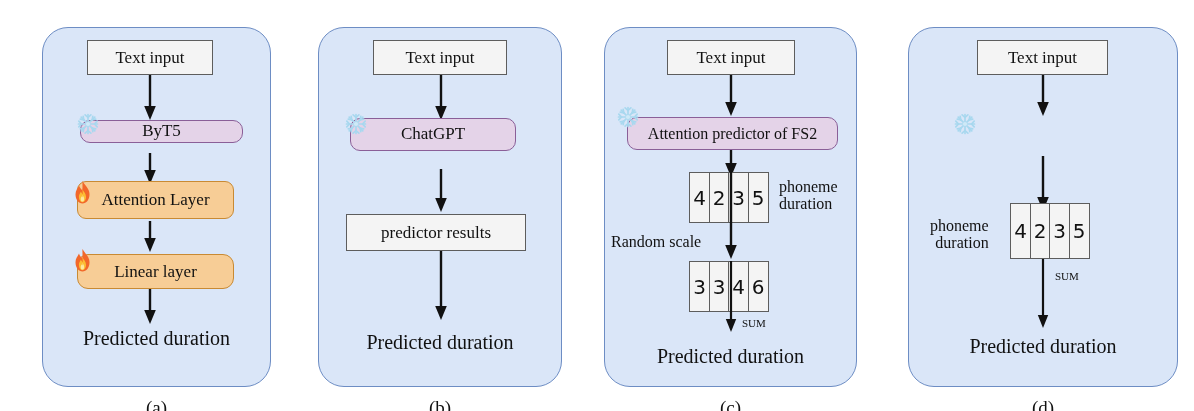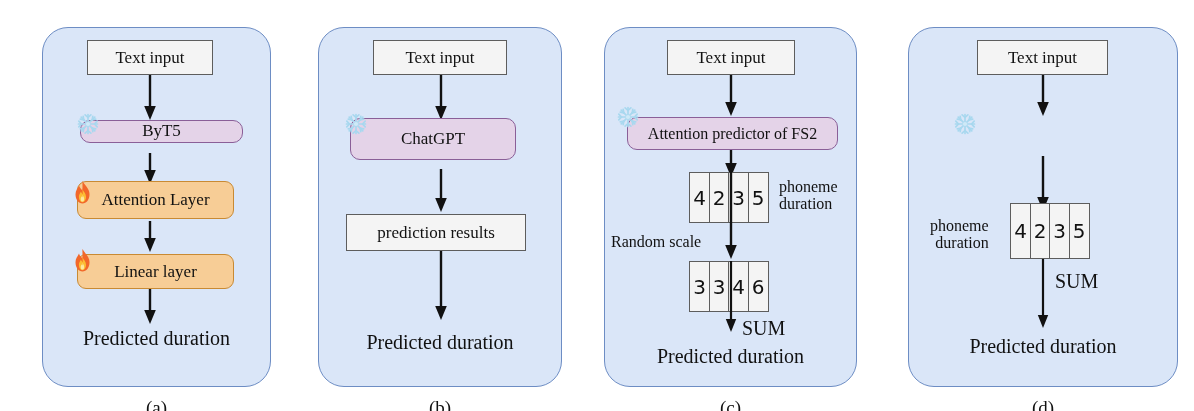--- a/index.html
+++ b/index.html
@@ -78,21 +78,21 @@
 
   
   .label {
     position: absolute;
     font-size: 16px;
     color: #111;
     line-height: 1.05;
     white-space: pre-line;
     color: #111;
   }
-  .label.small { font-size: 20px; }
+  .label.small { font-size: 11px; }
   .outlabel {
     position: absolute;
     font-size: 20px;
     color: #111;
     white-space: nowrap;
     text-align: center;
   }
 
   
   .cells {
@@ -193,21 +193,21 @@
     </svg>
   </div>
 
   <div class="arrow" style="left:143px; top:208px;">
     <svg width="14" height="32" viewBox="0 0 14 32">
       <line x1="7" y1="0" x2="7" y2="20" stroke="#111" stroke-width="2.4"></line>
       <polygon points="7,31 1.2,17 12.8,17" fill="#111"></polygon>
     </svg>
   </div>
 
-  <div class="trainbox" style="left:77px; top:241px; width:157px; height:35px;">
+  <div class="trainbox" style="left:77px; top:241px; width:157px; height:35px;border-radius:11px;">
     <span>Linear layer</span>
   </div>
 
   <div class="icon" style="left:72px; top:235px;">
     <svg width="21" height="25" viewBox="0 0 21 25">
       <path d="M10.5 1 C13.5 6.5 17.5 8.5 17.5 14.2 C17.5 19.6 14.4 23.5 10.5 23.5 C6.6 23.5 3.5 19.6 3.5 14.2 C3.5 10.5 5.6 8.6 7 5.5 C7.8 8 9 9 10.2 10.2 C10.9 7.5 10.2 4 10.5 1 Z" fill="#f2672a"></path>
       <path d="M10.5 9.5 C12.2 12.4 14 13.8 14 16.8 C14 20 12.4 22.2 10.4 22.2 C8.4 22.2 6.9 20 6.9 16.8 C6.9 14.6 8.1 13.4 9 11.6 C9.4 13 10 13.6 10.6 14.2 C10.9 12.6 10.4 11 10.5 9.5 Z" fill="#fcbc33"></path>
       <path d="M10.5 15 C11.4 16.6 12.2 17.4 12.2 18.9 C12.2 20.5 11.4 21.6 10.4 21.6 C9.4 21.6 8.7 20.5 8.7 18.9 C8.7 17.7 9.3 17.1 9.8 16.2 C10 16.9 10.3 17.2 10.6 17.5 C10.7 16.7 10.5 15.8 10.5 15 Z" fill="#fde8a0"></path>
     </svg>
   </div>
@@ -229,21 +229,21 @@
     <span>Text input</span>
   </div>
 
   <div class="arrow" style="left:434px; top:62px;">
     <svg width="14" height="46" viewBox="0 0 14 46">
       <line x1="7" y1="0" x2="7" y2="33" stroke="#111" stroke-width="2.4"></line>
       <polygon points="7,45 1.2,31 12.8,31" fill="#111"></polygon>
     </svg>
   </div>
 
-  <div class="modbox" style="left:350px; top:105px; width:166px; height:42px;">
+  <div class="modbox" style="left:350px; top:105px; width:166px; height:33px;">
     <span>ChatGPT</span>
   </div>
 
   <div class="icon" style="left:344px; top:99px;">
     <svg width="24" height="24" viewBox="0 0 24 24">
       <g stroke="#a8d8ef" stroke-width="1.7" stroke-linecap="round" fill="none">
         <line x1="12" y1="2.5" x2="12" y2="21.5"></line>
         <line x1="2.5" y1="12" x2="21.5" y2="12"></line>
         <line x1="5.2" y1="5.2" x2="18.8" y2="18.8"></line>
         <line x1="18.8" y1="5.2" x2="5.2" y2="18.8"></line>
@@ -269,21 +269,21 @@
   </div>
 
   <div class="arrow" style="left:434px; top:156px;">
     <svg width="14" height="44" viewBox="0 0 14 44">
       <line x1="7" y1="0" x2="7" y2="31" stroke="#111" stroke-width="2.4"></line>
       <polygon points="7,43 1.2,29 12.8,29" fill="#111"></polygon>
     </svg>
   </div>
 
   <div class="box" style="left:346px; top:201px; width:180px; height:37px;">
-    <span>prediction results</span>
+    <span>predictor results</span>
   </div>
 
   <div class="arrow" style="left:434px; top:238px;">
     <svg width="14" height="70" viewBox="0 0 14 70">
       <line x1="7" y1="0" x2="7" y2="57" stroke="#111" stroke-width="2.4"></line>
       <polygon points="7,69 1.2,55 12.8,55" fill="#111"></polygon>
     </svg>
   </div>
 
   <div class="outlabel" style="left:318px; top:318px; width:244px;">Predicted duration</div>

